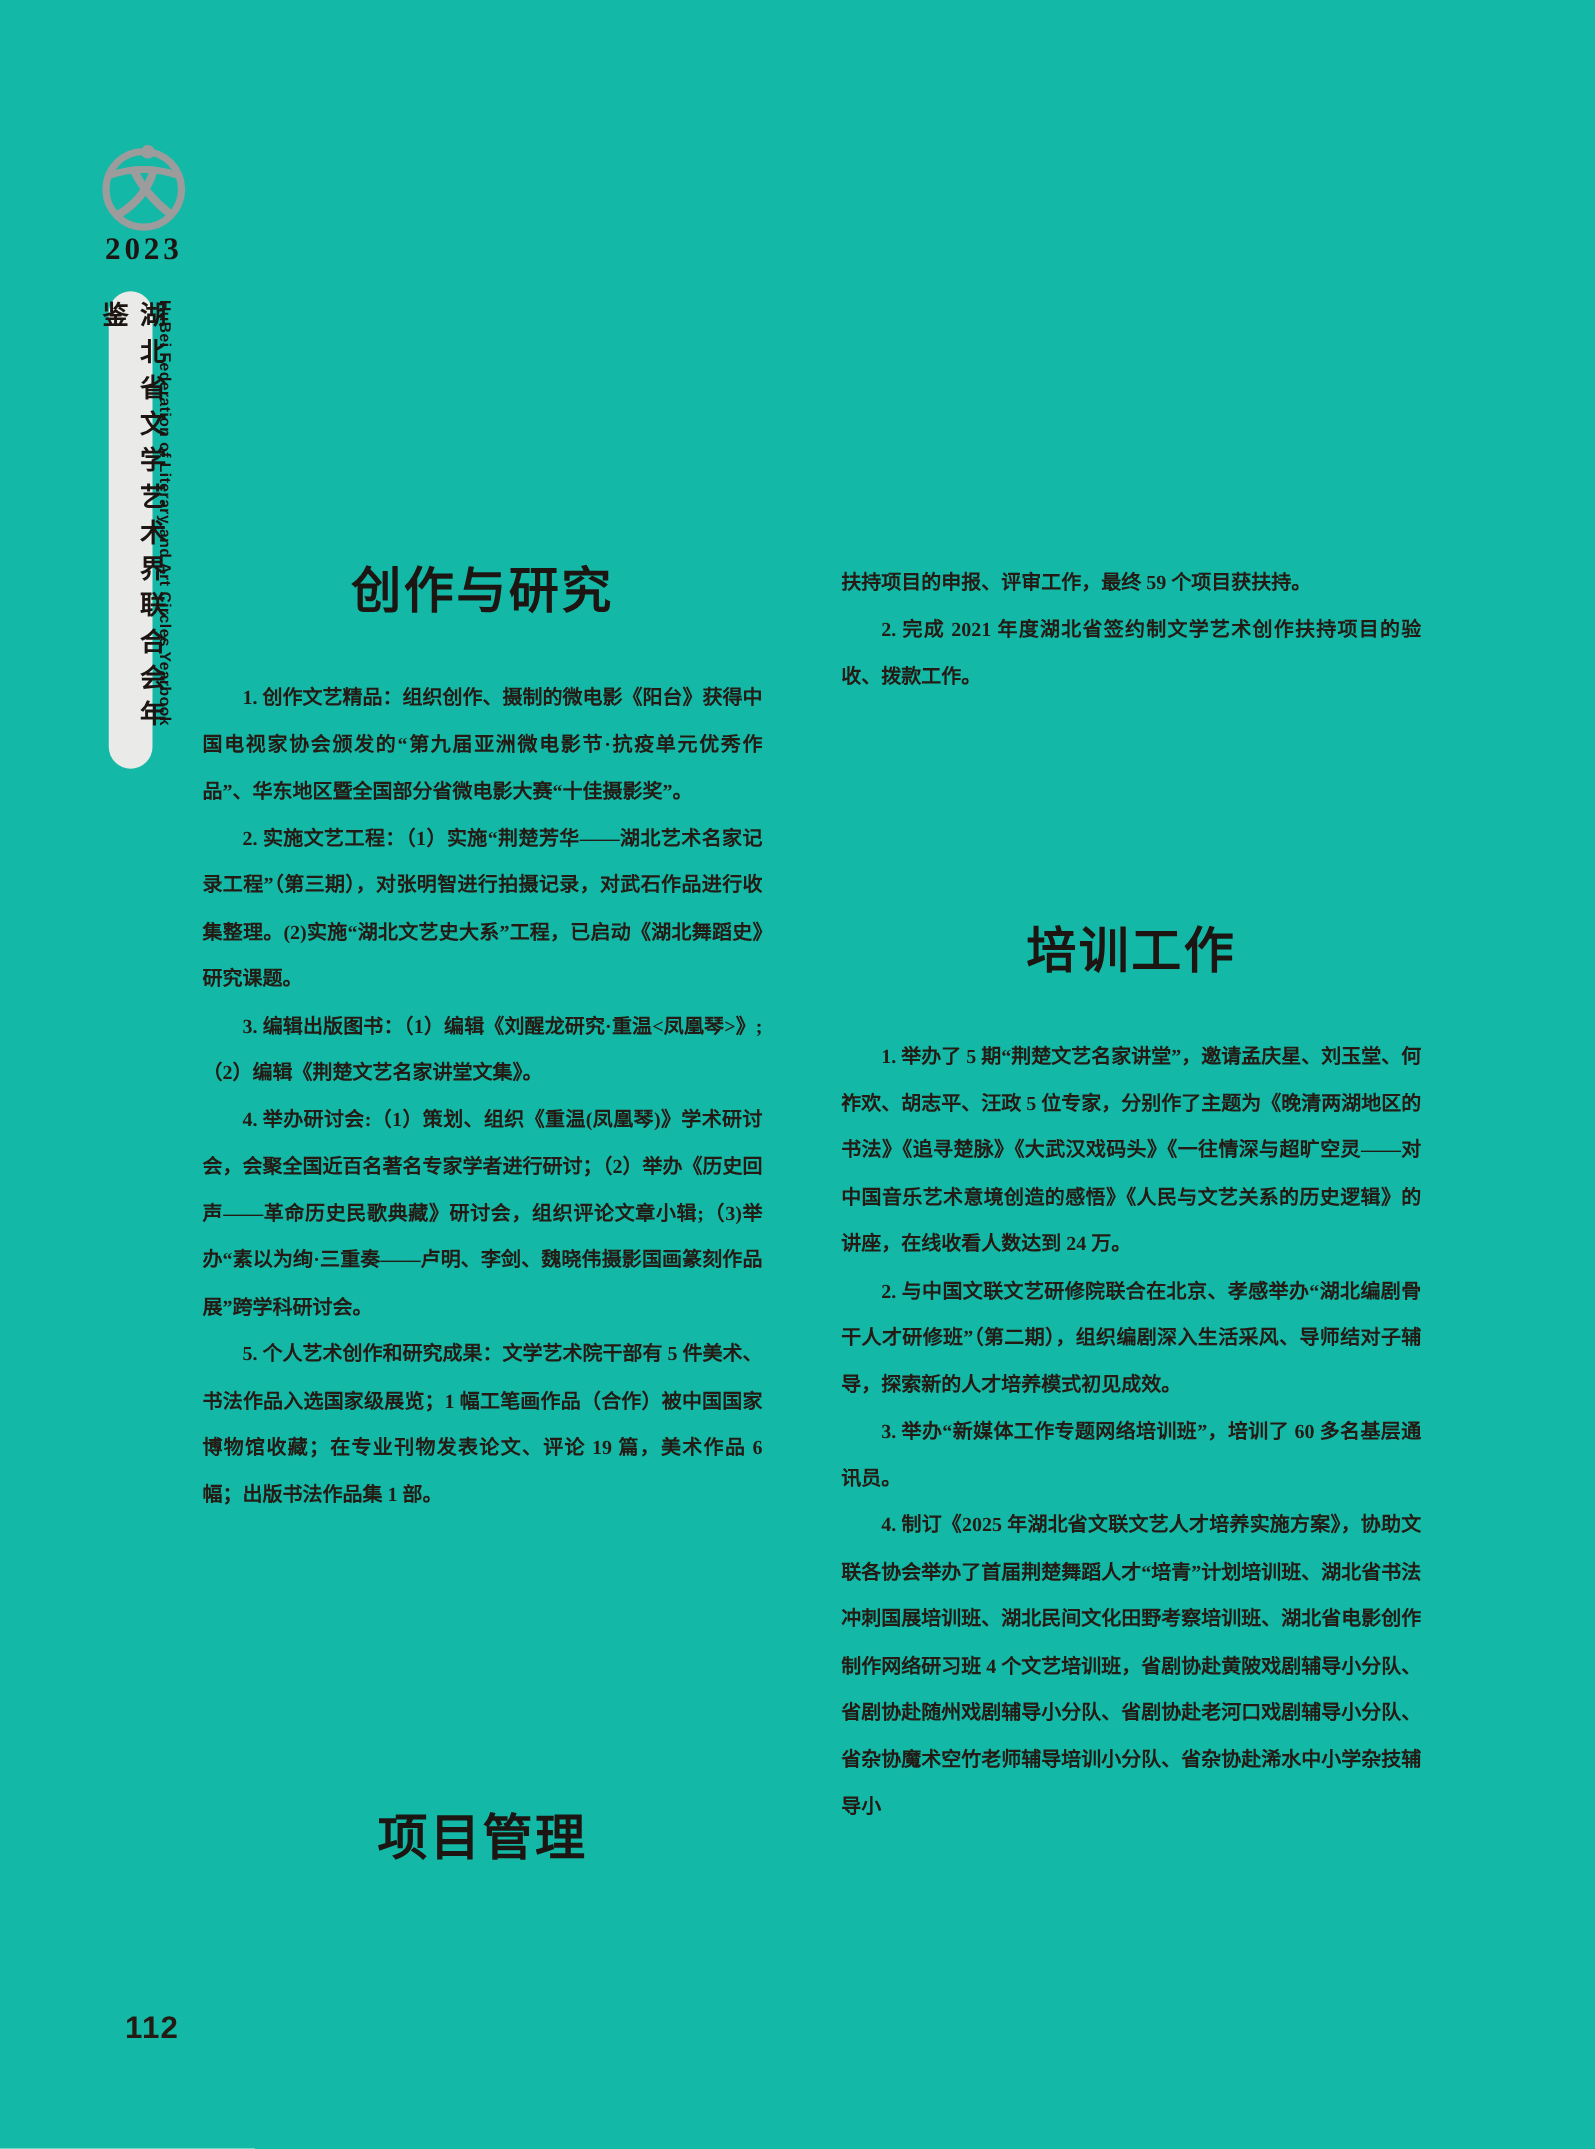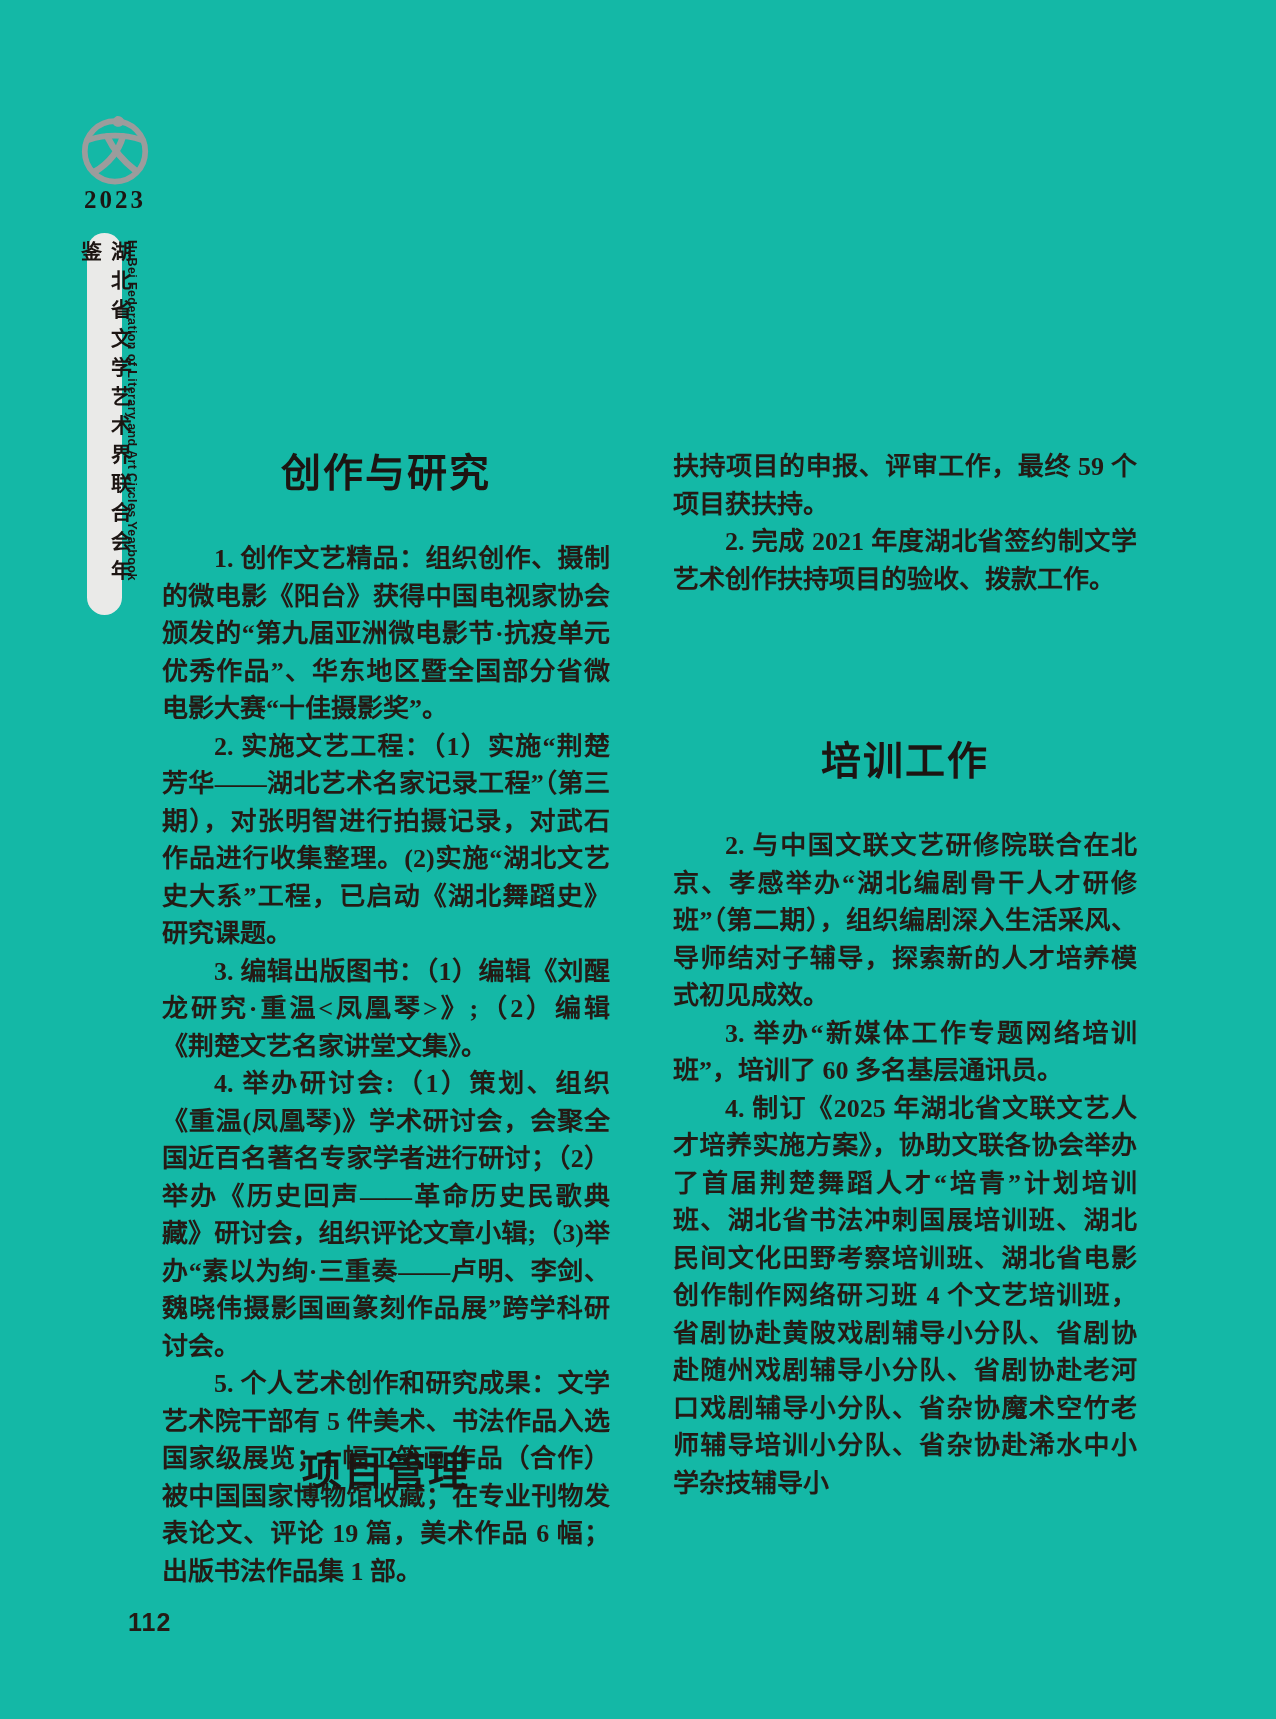--- a/index.html
+++ b/index.html
@@ -42,34 +42,34 @@
   .sec-heading {
     position:absolute; margin:0; text-align:center;
     font-family:"Liberation Sans","DejaVu Sans",sans-serif; font-weight:bold;
     font-size:40px; letter-spacing:2px; color:#1c1512; line-height:1.15;
   }
   .h-creation { left:162px; top:450px;  width:448px; }
   .h-project  { left:162px; top:1448px; width:448px; }
   .h-training { left:673px; top:738px;  width:464px; }
   
   .col {
-    position:absolute; font-size:26px; line-height:37.5px;
+    position:absolute; font-size:16px; line-height:37.5px;
     text-align:justify; font-weight:600; color:#241b15;
   }
   .col p { margin:0; text-indent:2em; }
   .col p.cont { text-indent:0; }
   .left-1  { left:162px; top:540px;  width:448px; }
   .left-2  { left:162px; top:1537px; width:448px; }
   .right-1 { left:673px; top:448px;  width:464px; }
   .right-2 { left:673px; top:827px;  width:464px; }
   
   .page-num {
     position:absolute; left:100px; top:1608px; width:60px;
     font-family:"Liberation Sans","DejaVu Sans",sans-serif; font-weight:bold;
-    font-size:25px; letter-spacing:1px; color:#241b15;margin-left:28px;
+    font-size:25px; letter-spacing:1px; color:#241b15;
   }
 </style>
 </head>
 <body>
 
 <div class="page">
 
   <svg class="logo" viewBox="0 0 100 100" aria-hidden="true">
     <circle cx="50" cy="52" r="42" fill="none" stroke="#9c9c9c" stroke-width="8"></circle>
     <path d="M52 3 C61 2 66 10 60 16 C53 21 45 15 47 9 C48 6 50 4 52 3 Z" fill="#9c9c9c"></path>
@@ -97,20 +97,21 @@
 
   <h2 class="sec-heading h-project">项目管理</h2>
 
   <div class="col right-1">
     <p class="cont">扶持项目的申报、评审工作，最终 59 个项目获扶持。</p>
     <p>2. 完成 2021 年度湖北省签约制文学艺术创作扶持项目的验收、拨款工作。</p>
   </div>
 
   <h2 class="sec-heading h-training">培训工作</h2>
   <div class="col right-2">
+    <p>1. 举办了 5 期“荆楚文艺名家讲堂”，邀请孟庆星、刘玉堂、何祚欢、胡志平、汪政 5 位专家，分别作了主题为《晚清两湖地区的书法》《追寻楚脉》《大武汉戏码头》《一往情深与超旷空灵——对中国音乐艺术意境创造的感悟》《人民与文艺关系的历史逻辑》的讲座，在线收看人数达到 24 万。</p>
     <p>2. 与中国文联文艺研修院联合在北京、孝感举办“湖北编剧骨干人才研修班”（第二期），组织编剧深入生活采风、导师结对子辅导，探索新的人才培养模式初见成效。</p>
     <p>3. 举办“新媒体工作专题网络培训班”，培训了 60 多名基层通讯员。</p>
     <p>4. 制订《2025 年湖北省文联文艺人才培养实施方案》，协助文联各协会举办了首届荆楚舞蹈人才“培青”计划培训班、湖北省书法冲刺国展培训班、湖北民间文化田野考察培训班、湖北省电影创作制作网络研习班 4 个文艺培训班，省剧协赴黄陂戏剧辅导小分队、省剧协赴随州戏剧辅导小分队、省剧协赴老河口戏剧辅导小分队、省杂协魔术空竹老师辅导培训小分队、省杂协赴浠水中小学杂技辅导小</p>
   </div>
 
   <div class="page-num">112</div>
 
 </div>
 
 </body></html>

